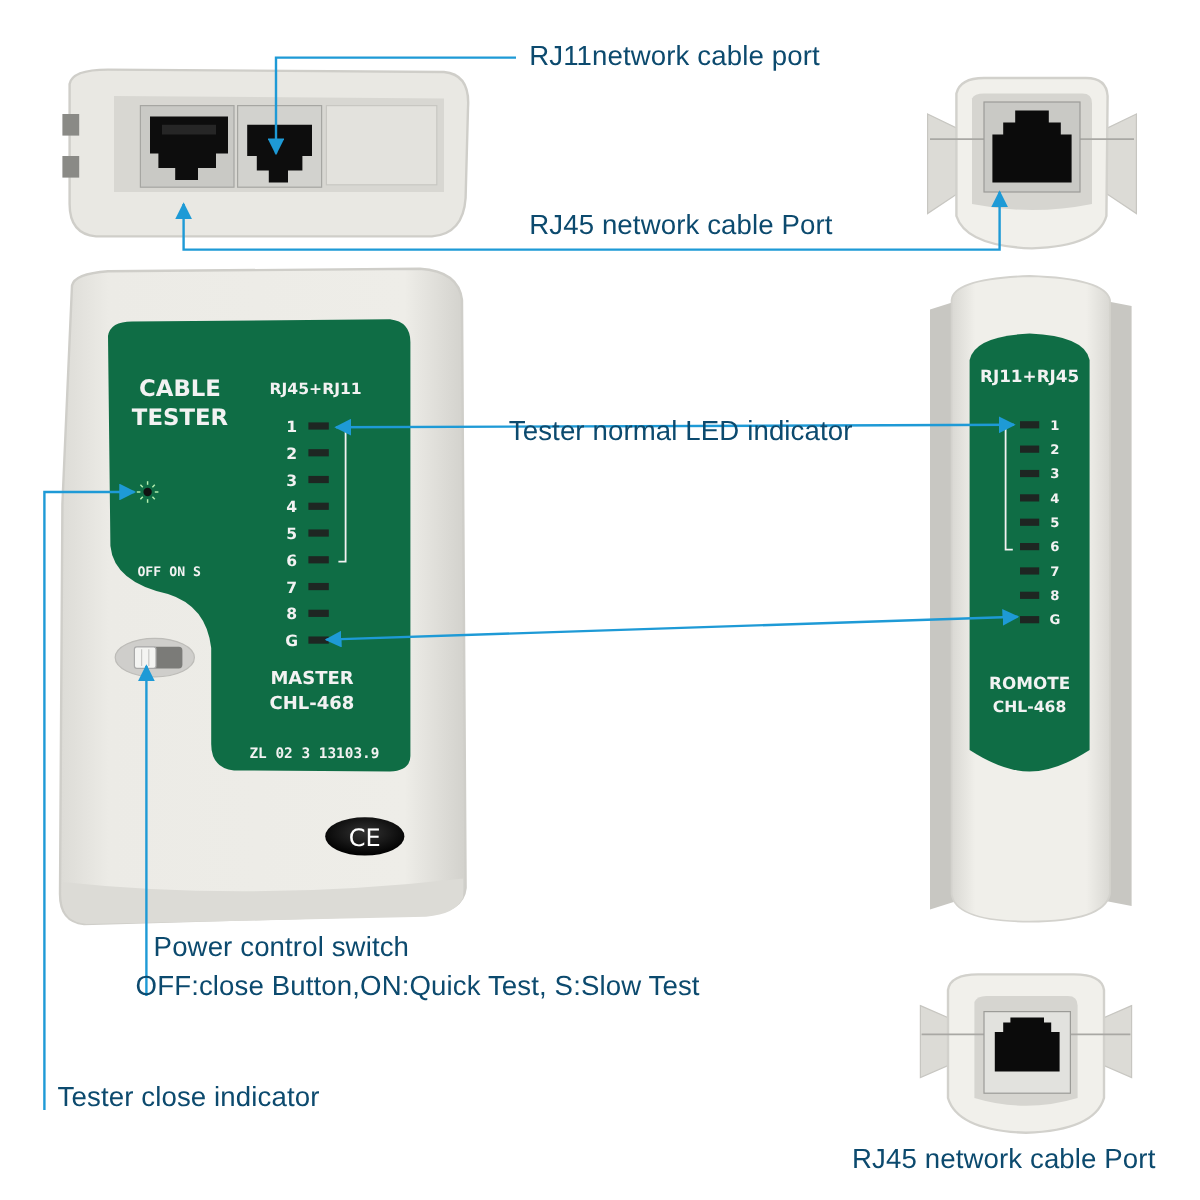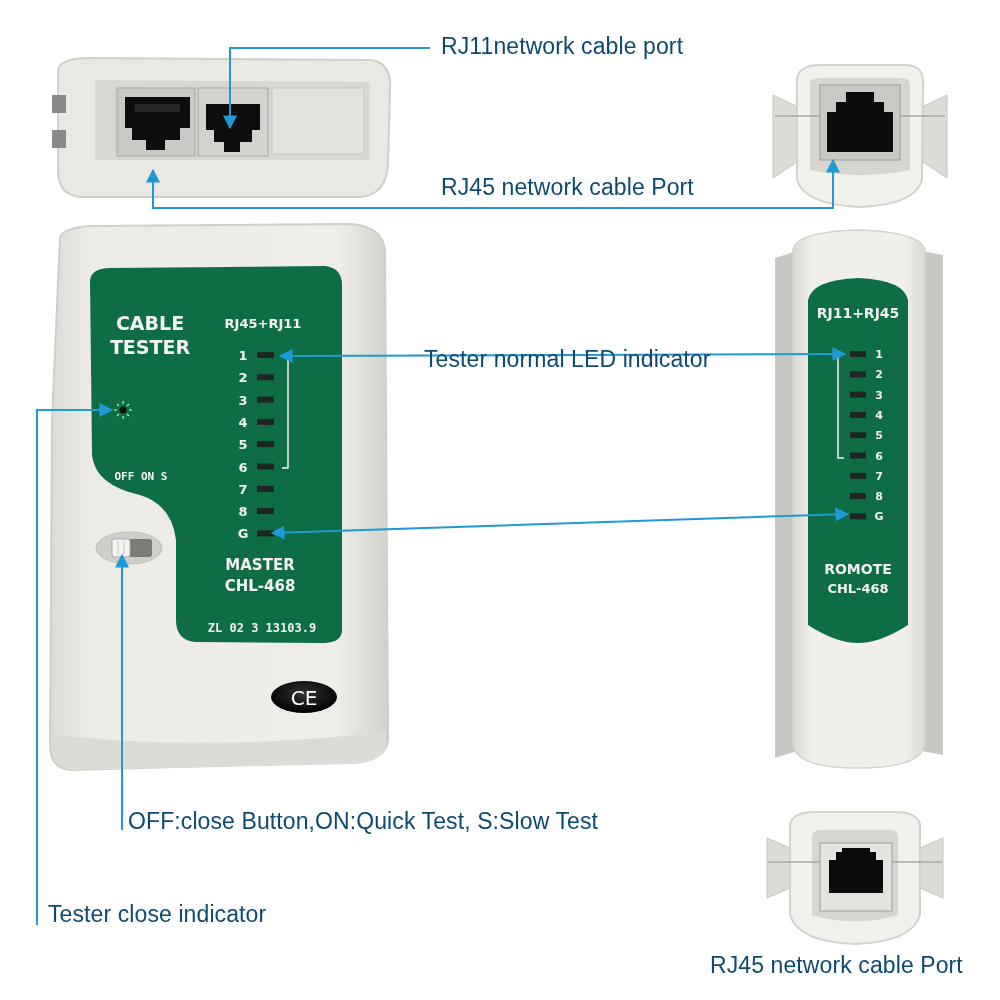--- a/index.html
+++ b/index.html
@@ -177,17 +177,18 @@
     <line x1="280" y1="356" x2="845" y2="354" marker-start="url(#arrow)" marker-end="url(#arrow)"></line>
     <line x1="272" y1="533" x2="848" y2="514" marker-start="url(#arrow)" marker-end="url(#arrow)"></line>
     <polyline points="37,925 37,410 112,410" marker-end="url(#arrow)"></polyline>
     <polyline points="122,830 122,555" marker-end="url(#arrow)"></polyline>
   </g>
 </svg>
 
 <div class="callout" style="left:441px; top:33px;">RJ11network cable port</div>
 <div class="callout" style="left:441px; top:174px;">RJ45 network cable Port</div>
 <div class="callout" style="left:424px; top:320px;margin-top:26px;">Tester normal LED indicator</div>
-<div class="callout" style="left:128px; top:808px;">OFF:close Button,ON:Quick Test, S:Slow Test</div>
+<div class="callout" style="left:128px; top:776px;">Power control switch</div>
+<div class="callout" style="left:113px; top:808px;">OFF:close Button,ON:Quick Test, S:Slow Test</div>
 <div class="callout" style="left:48px; top:901px;">Tester close indicator</div>
 <div class="callout" style="left:710px; top:952px;">RJ45 network cable Port</div>
 
 </div>
 
 </body></html>

